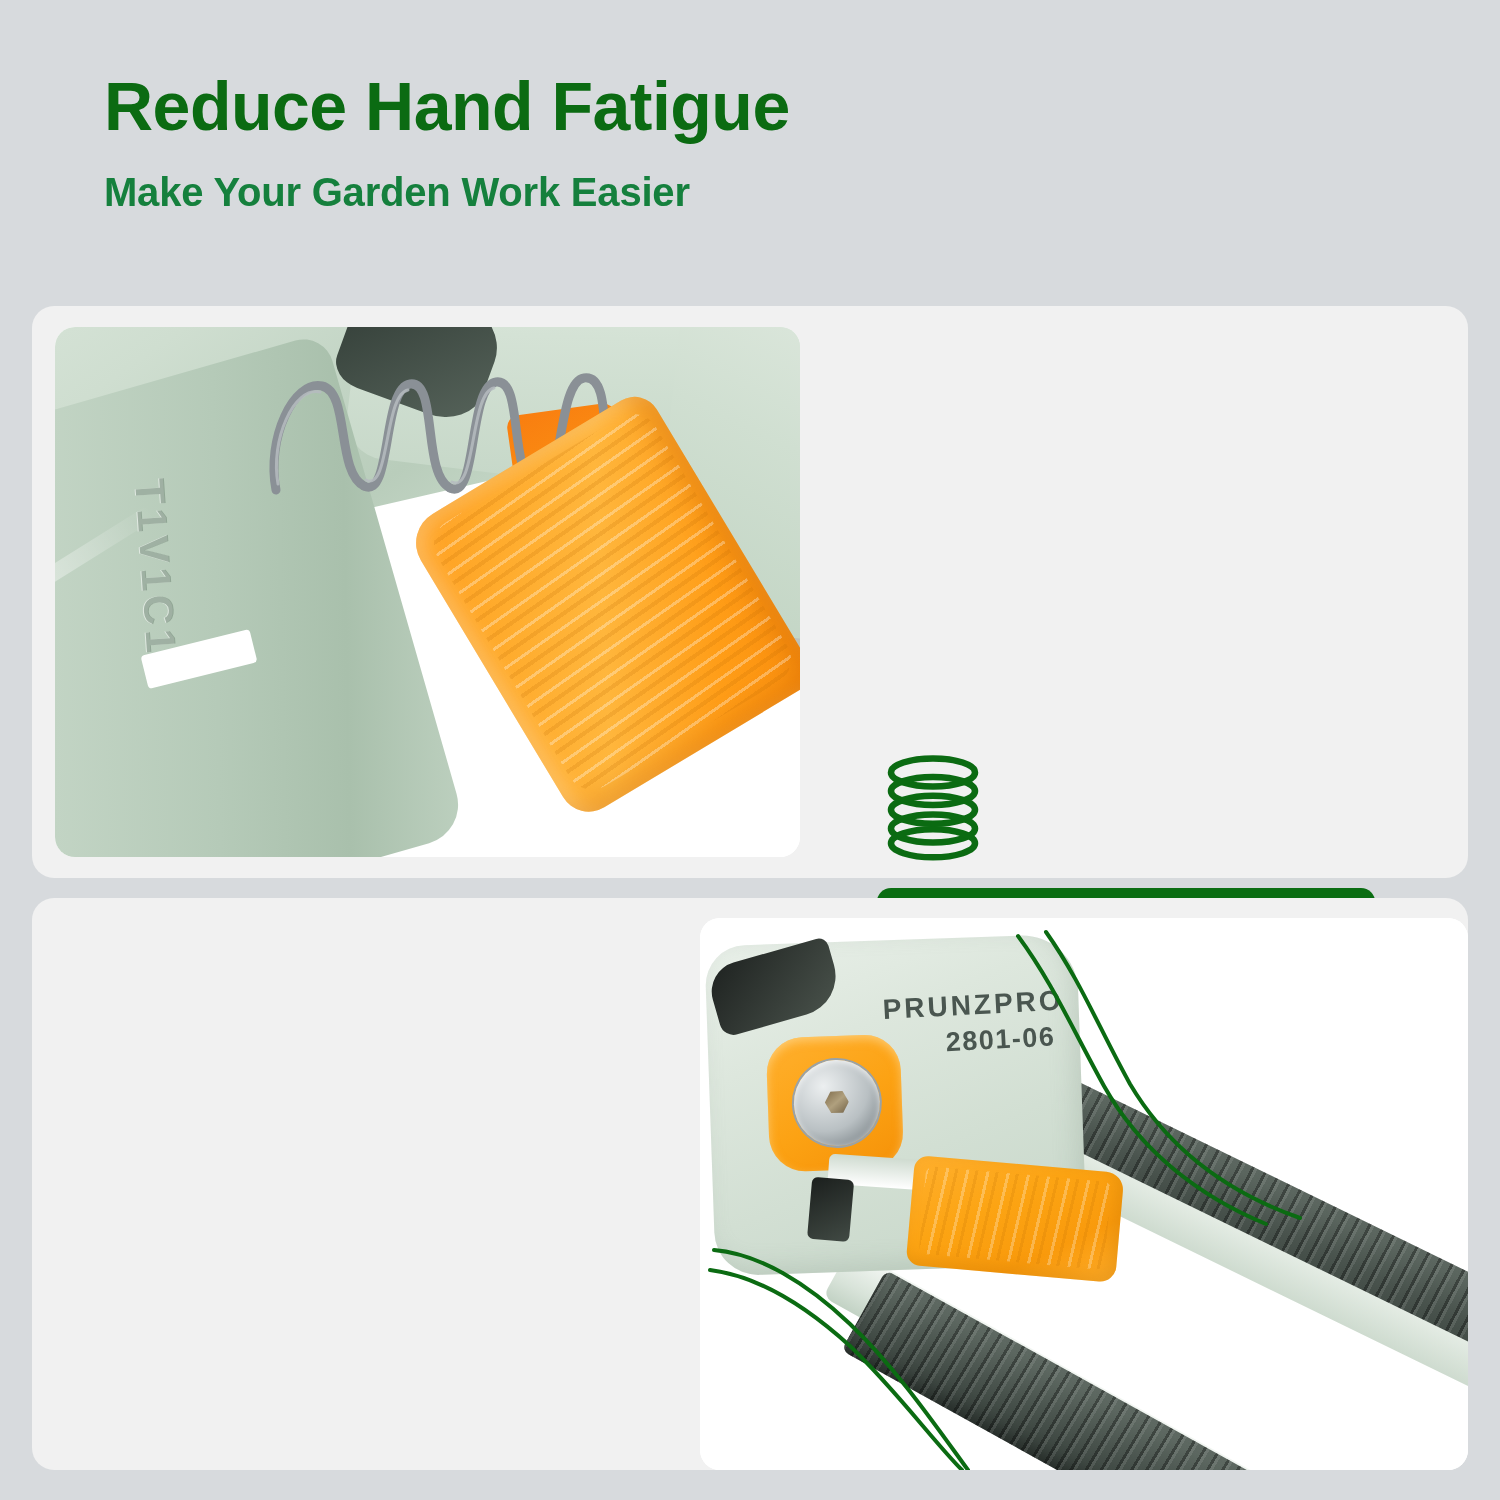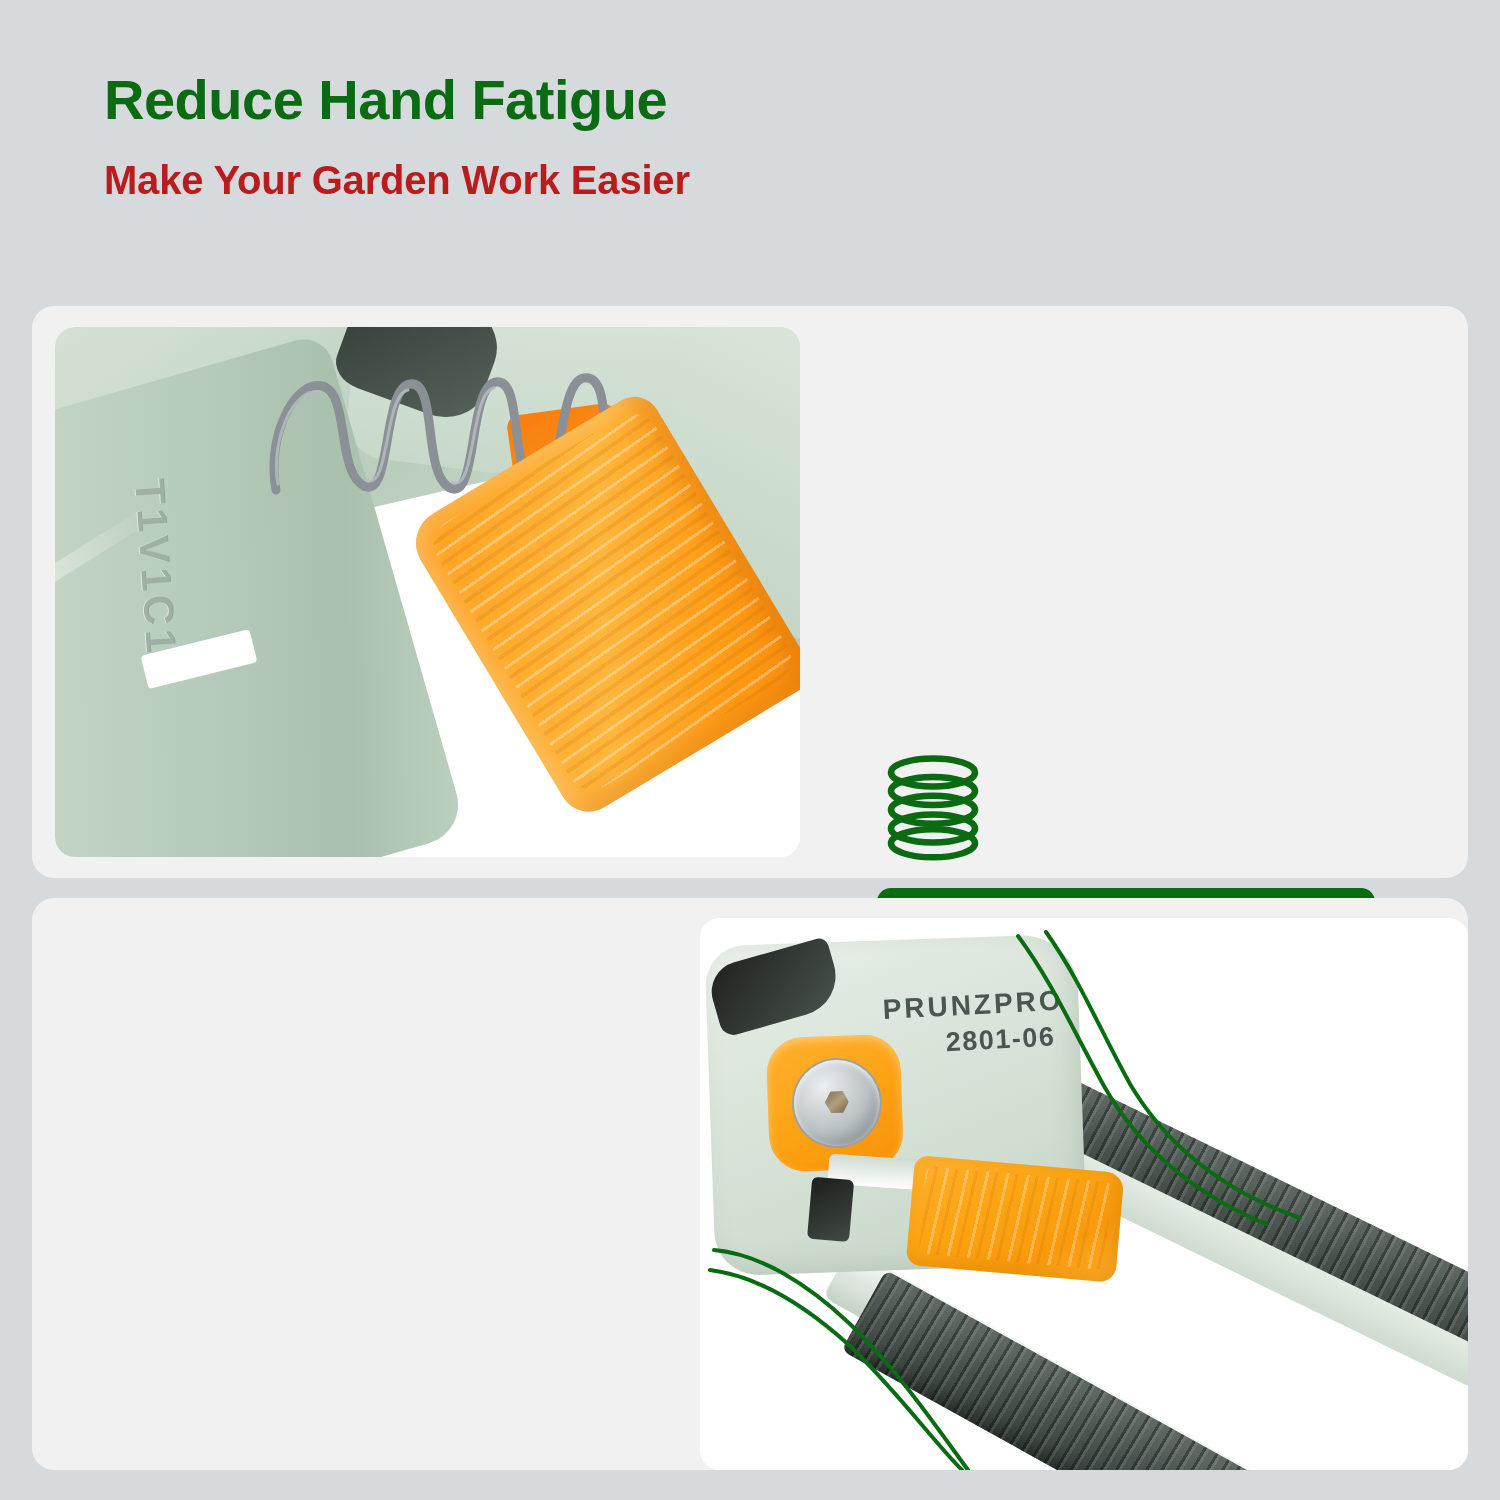--- a/index.html
+++ b/index.html
@@ -7,32 +7,32 @@
   body {
     background:#d7dadd;
     font-family:"Liberation Sans", sans-serif;
     overflow:hidden;
     position:relative;
   }
 
   
   .header { position:absolute; left:104px; top:72px; width:1300px; }
   .headline {
-    font-size:56px;
+    font-size:68px;
     font-weight:bold;
     color:#0b6b12;
     letter-spacing:-0.5px;
     line-height:1.0;
     white-space:nowrap;
   }
   .subhead {
     margin-top:30px;
     font-size:40px;
     font-weight:bold;
-    color:#b91c1c;
+    color:#15803d;
     letter-spacing:-0.2px;
     white-space:nowrap;
   }
 
   
   .card {
     position:absolute;
     background:#f1f1f1;
     border-radius:22px;
   }

